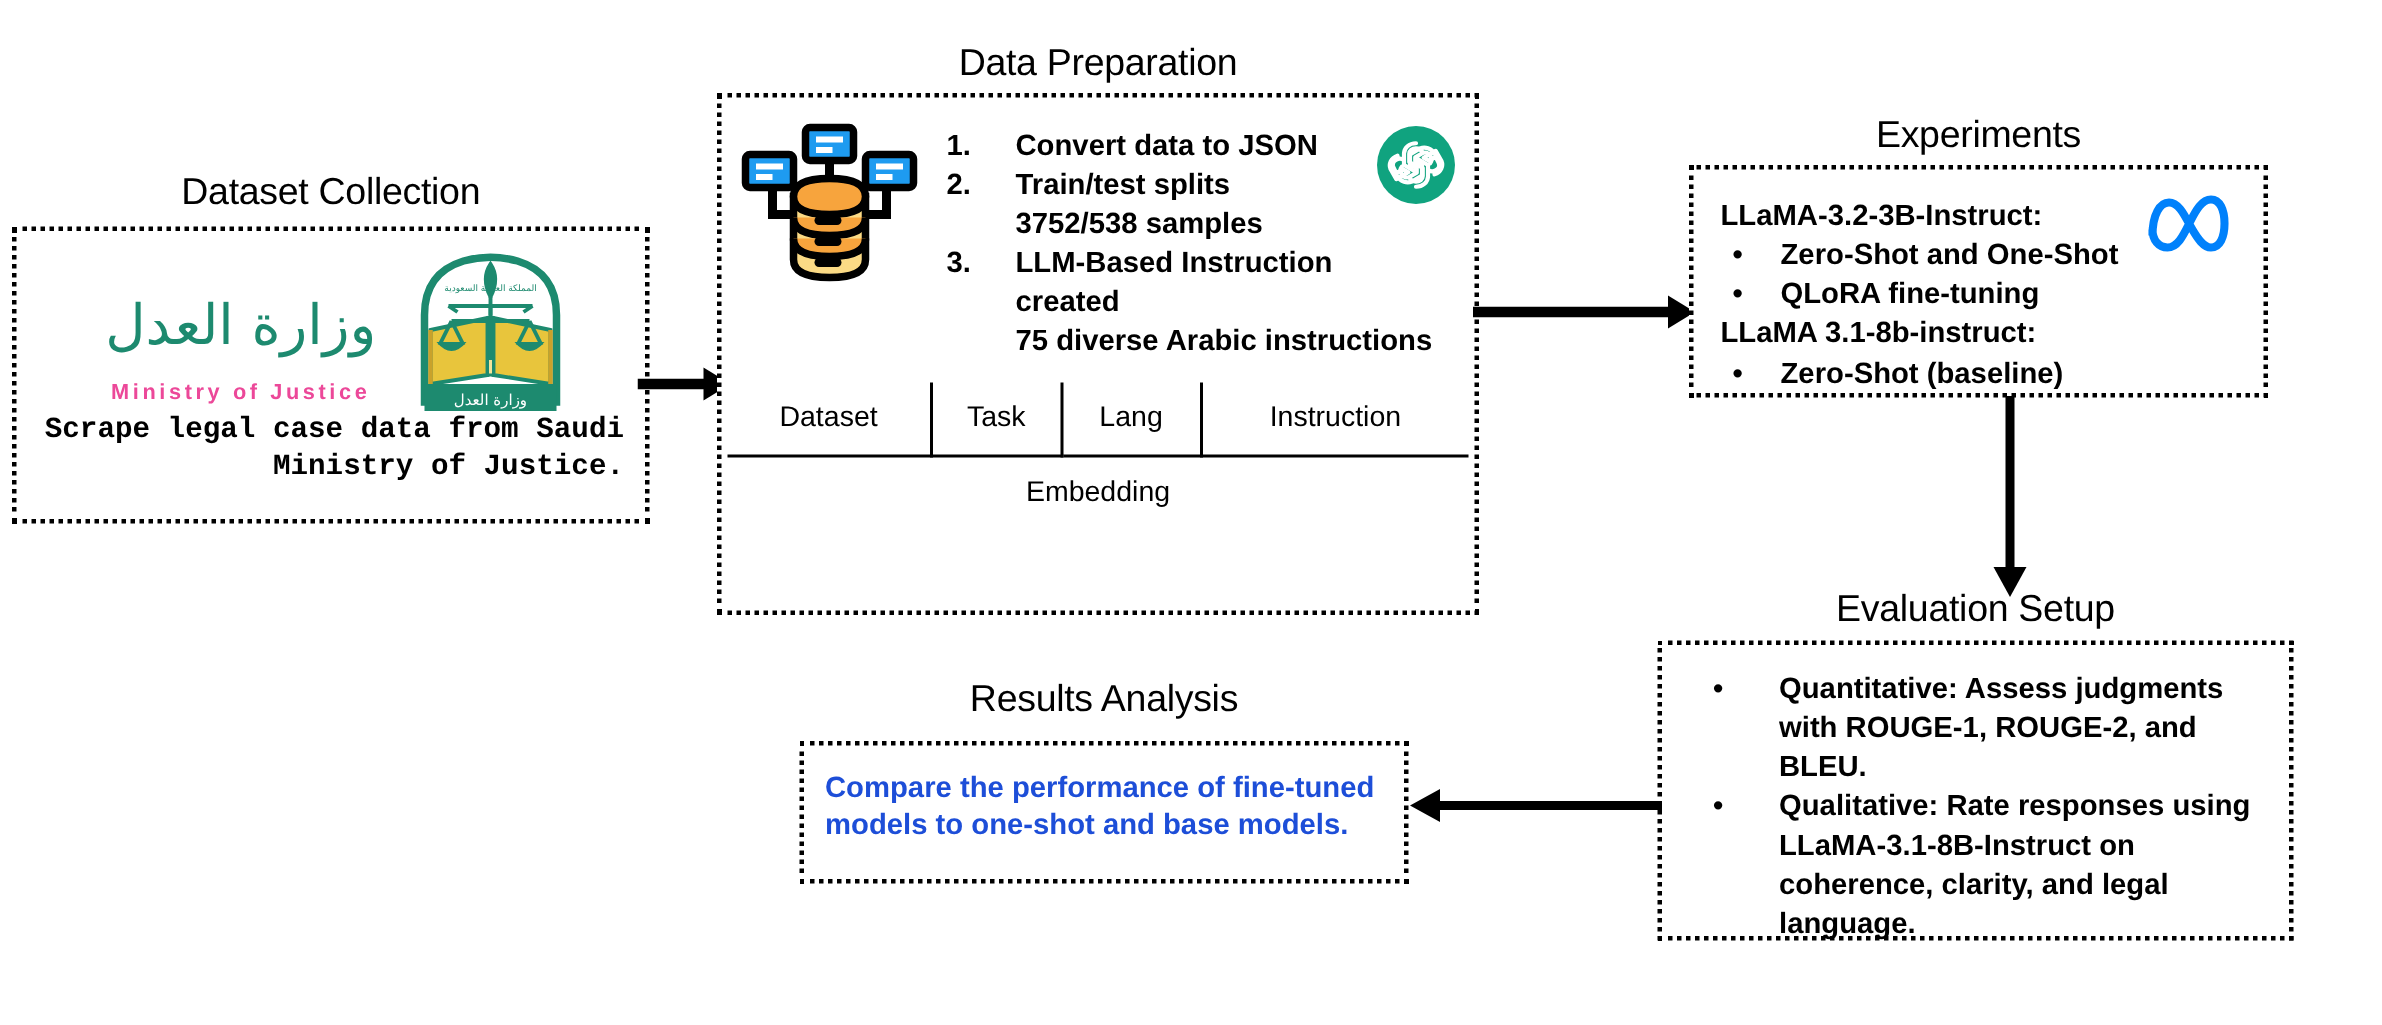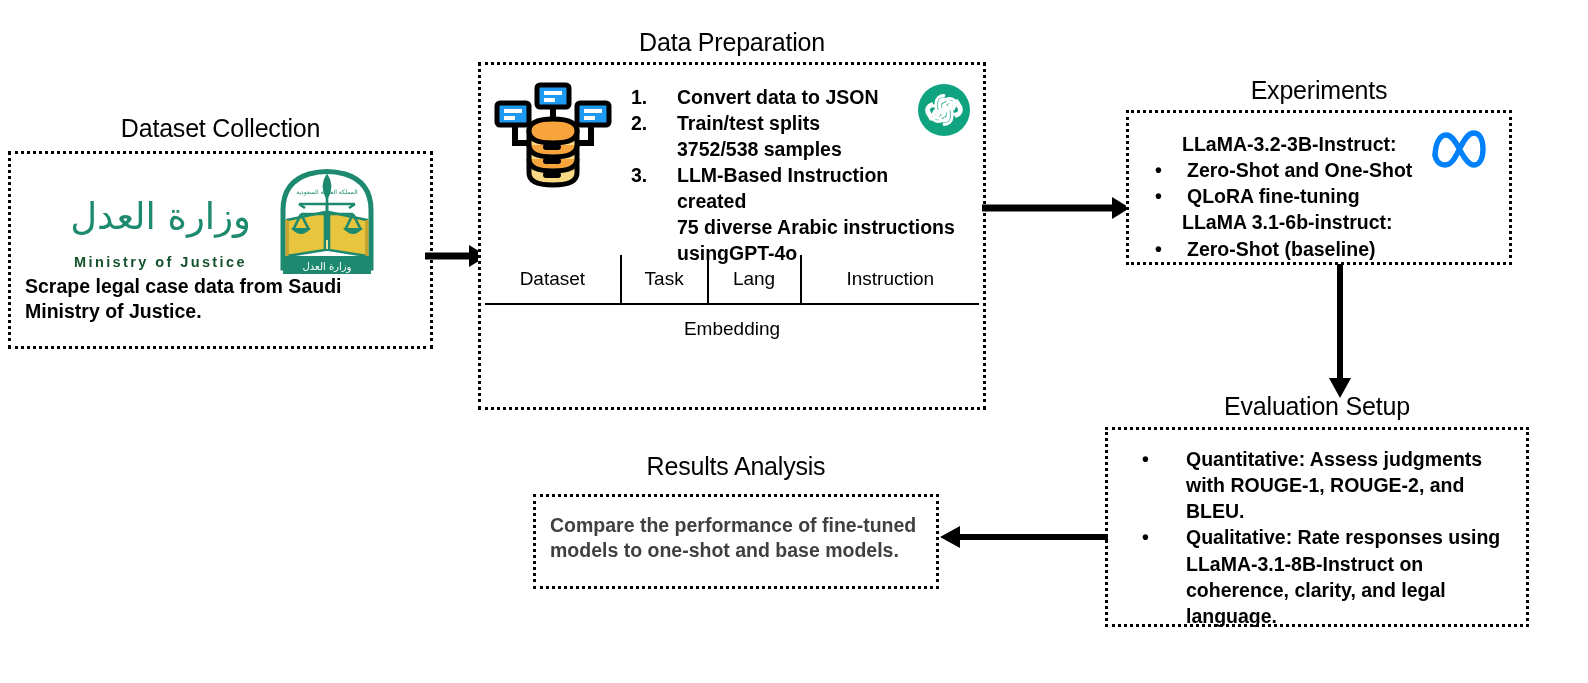--- a/index.html
+++ b/index.html
@@ -64,39 +64,40 @@
     line-height: 1;
     white-space: nowrap;
   }
   .moj-en {
     position: absolute;
     left: 0; right: 0; bottom: 6px;
     text-align: center;
     font-size: 14.5px;
     font-weight: bold;
     letter-spacing: 2.4px;
-    color: #14532d;
+    color: #ec4899;
     white-space: nowrap;
   }
 
   .moj-emblem {
     width: 104px;
     height: 112px;
     position: relative;
   }
   .moj-emblem svg { display:block; width:100%; height:100%; }
 
   .dc-caption {
     position: absolute;
     left: 14px; right: 14px; top: 120px;
-    text-align: left;
+    text-align: right;
     font-size: 19.5px;
     font-weight: bold;
     line-height: 1.28;
     color: #000;
+    font-family: Liberation Mono, monospace;
   }
 
   
   #data-prep-box { left: 478px; top: 62px; width: 508px; height: 348px; }
   #data-prep-title { left: 478px; top: 28px; width: 508px; }
 
   #db-icon { position: absolute; left: 10px; top: 16px; width: 124px; height: 108px; }
   #db-icon svg { display:block; width:100%; height:100%; }
 
   #openai-logo { position: absolute; right: 12px; top: 18px; width: 54px; height: 54px; }
@@ -144,21 +145,21 @@
   #meta-logo { position: absolute; right: 20px; top: 14px; width: 62px; height: 44px; }
   #meta-logo svg { display:block; width:100%; height:100%; }
 
   .exp-list {
     position: absolute;
     left: 18px; top: 18px; right: 80px;
     font-size: 19.5px;
     font-weight: bold;
     line-height: 1.34;
   }
-  .exp-head { white-space: nowrap; margin-left: 35px; }
+  .exp-head { white-space: nowrap; }
   .bullet-row { display: flex; }
   .bullet-dot { width: 32px; flex: none; text-align: left; padding-left: 8px; }
   .bullet-text { flex: 1; white-space: nowrap; }
 
   
   #evaluation-box { left: 1105px; top: 427px; width: 424px; height: 200px; }
   #evaluation-title { left: 1105px; top: 392px; width: 424px; }
 
   .eval-list {
     position: absolute;
@@ -173,21 +174,21 @@
   
   #results-box { left: 533px; top: 494px; width: 406px; height: 95px; }
   #results-title { left: 533px; top: 452px; width: 406px; }
 
   .results-text {
     position: absolute;
     left: 14px; right: 12px; top: 16px;
     font-size: 19.5px;
     font-weight: bold;
     line-height: 1.3;
-    color: #404040;
+    color: #1d4ed8;
   }
 
   
   .arrow svg { display: block; }
 </style>
 </head>
 <body>
 
 <div id="canvas">
 
@@ -309,21 +310,20 @@
         <div class="step-text">
           <div>Train/test splits</div>
           <div>3752/538 samples</div>
         </div>
       </div>
       <div class="step-row">
         <div class="step-num">3.</div>
         <div class="step-text">
           <div>LLM-Based Instruction created</div>
           <div>75 diverse Arabic instructions</div>
-          <div>usingGPT-4o</div>
         </div>
       </div>
     </div>
 
     <table class="dp-table">
       <tbody>
       <tr class="row2">
         <td>Dataset</td>
         <td>Task</td>
         <td>Lang</td>
@@ -358,21 +358,21 @@
     <div class="exp-list">
       <div class="exp-head">LLaMA-3.2-3B-Instruct:</div>
       <div class="bullet-row">
         <div class="bullet-dot">•</div>
         <div class="bullet-text">Zero-Shot and One-Shot</div>
       </div>
       <div class="bullet-row">
         <div class="bullet-dot">•</div>
         <div class="bullet-text">QLoRA fine-tuning</div>
       </div>
-      <div class="exp-head">LLaMA 3.1-6b-instruct:</div>
+      <div class="exp-head">LLaMA 3.1-8b-instruct:</div>
       <div class="bullet-row">
         <div class="bullet-dot">•</div>
         <div class="bullet-text">Zero-Shot (baseline)</div>
       </div>
     </div>
   </div>
 
   <div class="abs arrow" style="left:1323px; top:264px;">
     <svg width="34" height="134" viewBox="0 0 34 134">
       <line x1="17" y1="0" x2="17" y2="116" stroke="#000" stroke-width="6"></line>

